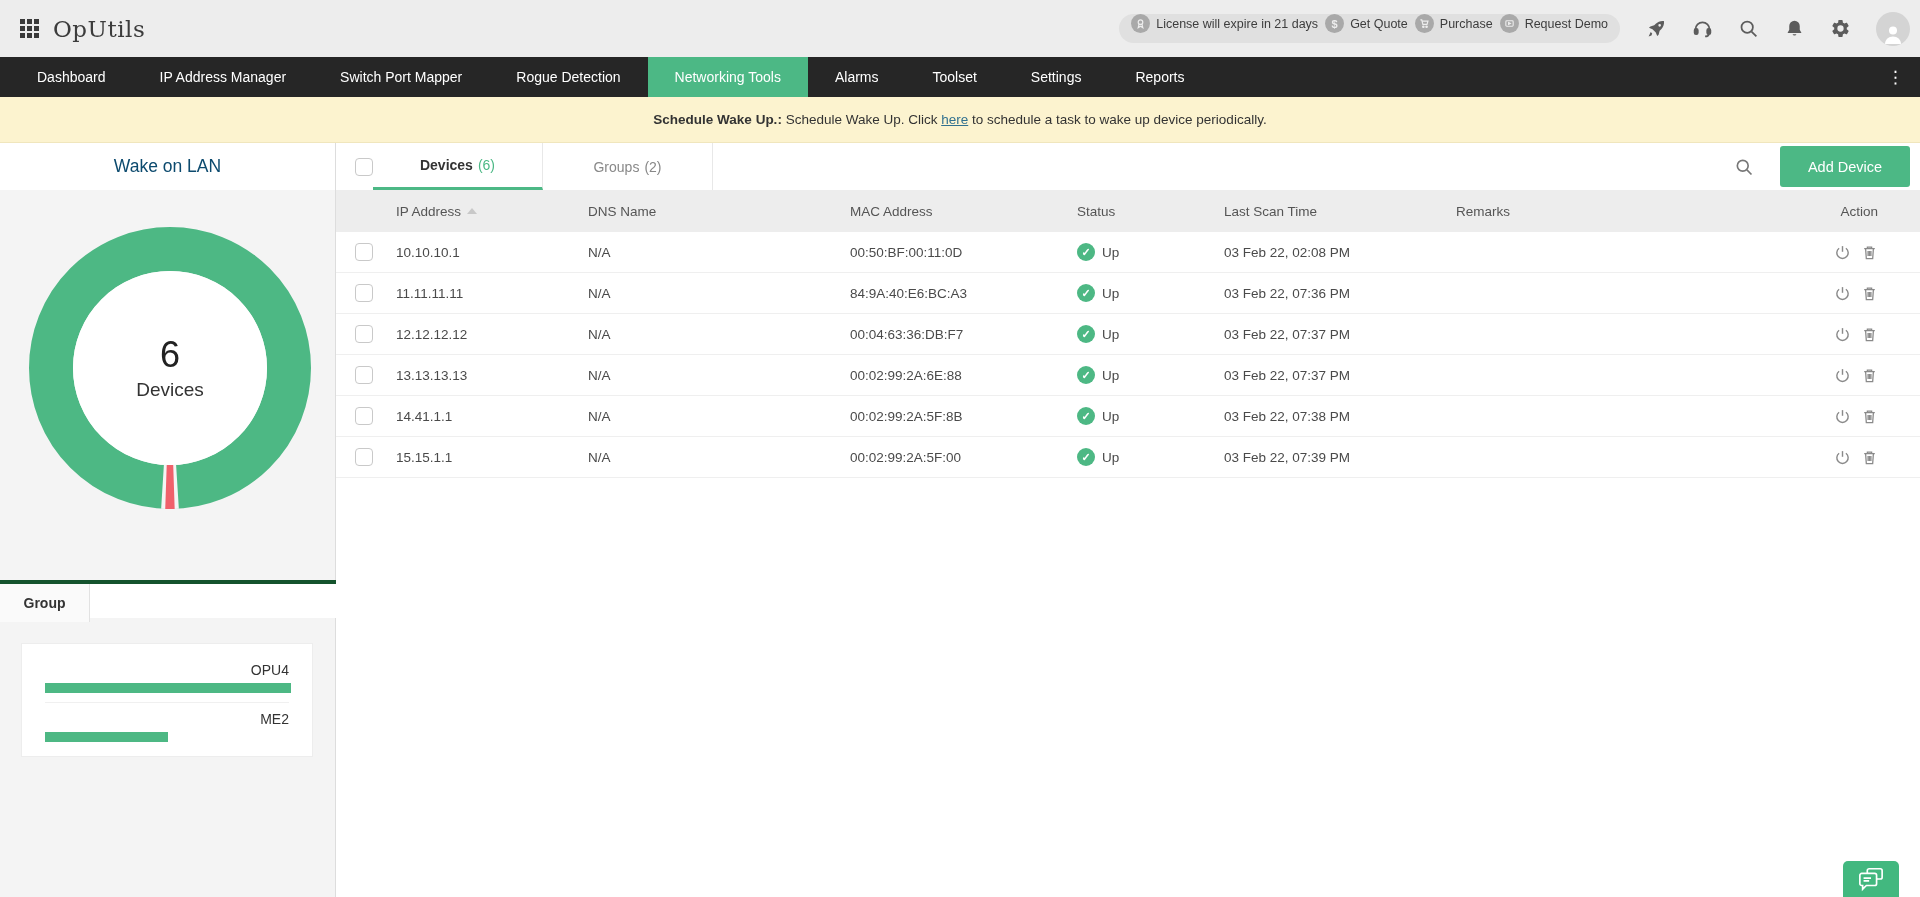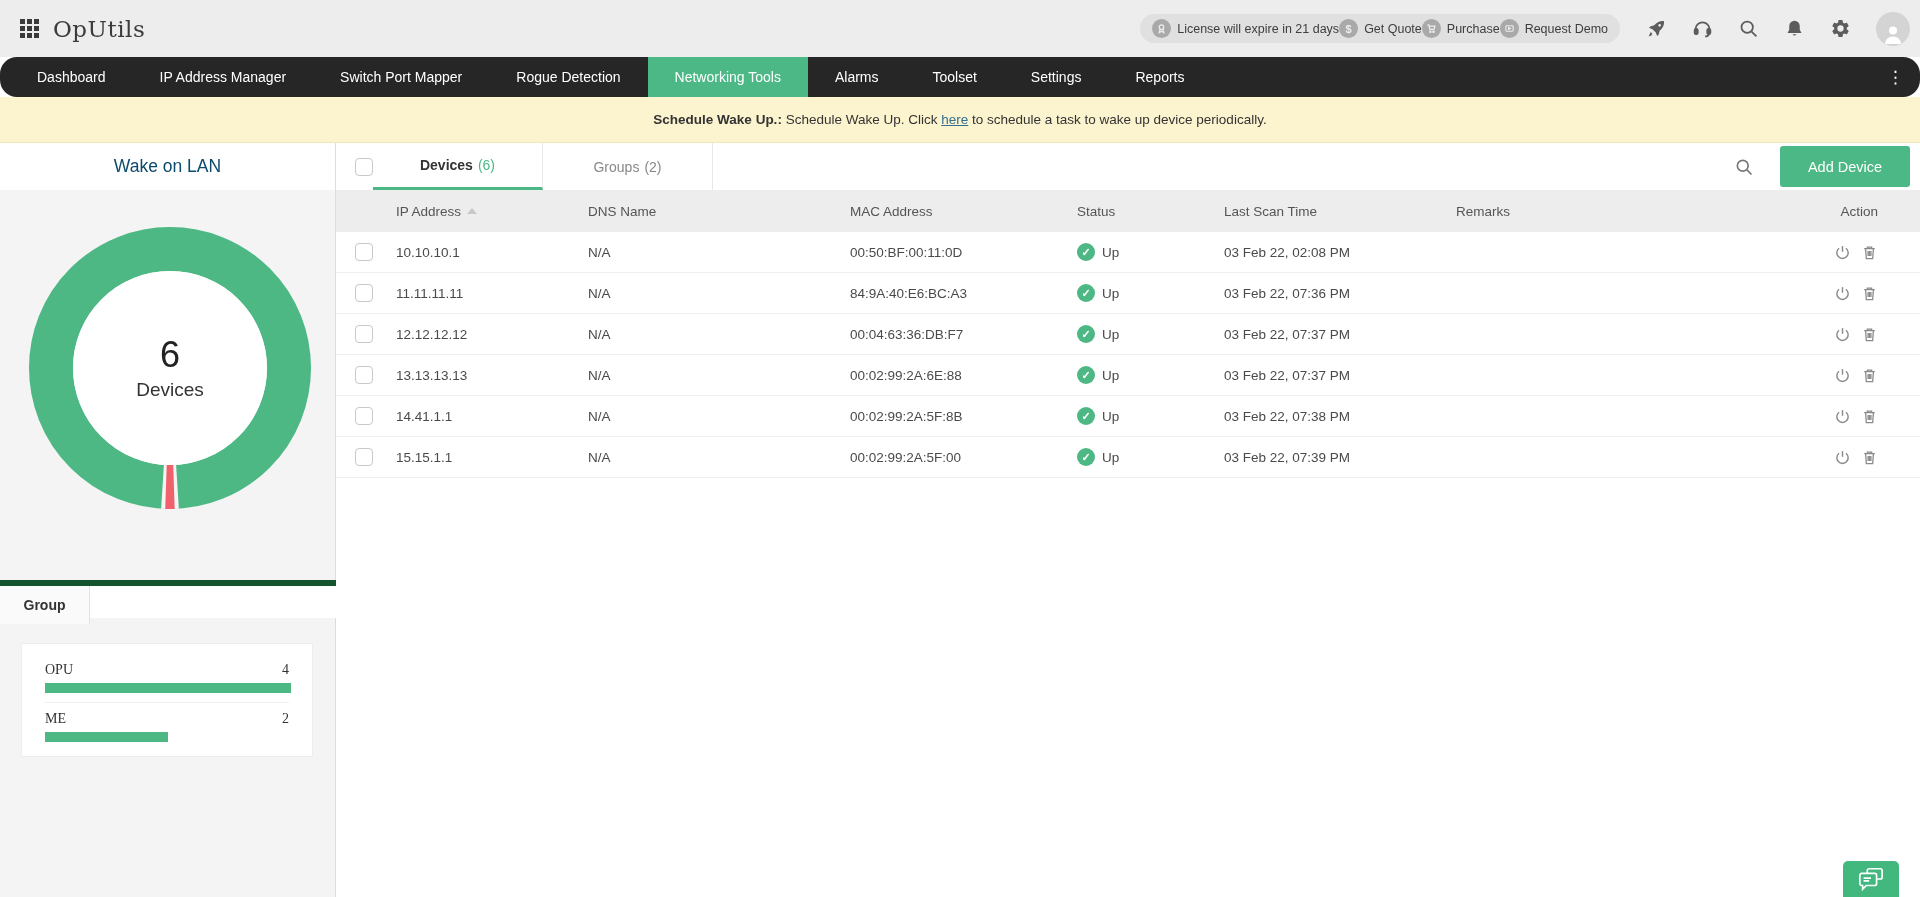--- a/index.html
+++ b/index.html
@@ -7,56 +7,56 @@
   body { font-family:"Liberation Sans", sans-serif; background:#fff; color:#444; }
   .app { position:relative; width:1920px; height:897px; overflow:hidden; background:#fff; }
 
   
   .topbar { position:relative; height:57px; background:#ededed; display:flex; align-items:center; justify-content:space-between; padding:0 10px 0 20px; }
   .brand { display:flex; align-items:center; gap:14px; }
   .grid-icon { display:grid; grid-template-columns:repeat(3,5px); grid-template-rows:repeat(3,5px); gap:2px; cursor:pointer; }
   .grid-icon span { background:#3a3a3a; width:5px; height:5px; }
   .logo-text { font-family:"DejaVu Serif", serif; font-size:23px; color:#3c3c3c; letter-spacing:0.5px; }
   .top-right { display:flex; align-items:center; gap:26px; }
-  .license-pill { display:flex; align-items:center; background:#e0e0e0; border-radius:15px; height:29px; padding:0 12px; font-size:12.5px; color:#3d3d3d; }
+  .license-pill { display:flex; align-items:flex-start; gap:7px; background:#e0e0e0; border-radius:15px; height:29px; padding:0 12px; font-size:12.5px; color:#3d3d3d; }
   .pill-ic { width:19px; height:19px; border-radius:50%; background:#a9a9a9; color:#ededed; display:flex; align-items:center; justify-content:center; font-size:11px; font-weight:bold; flex:0 0 auto; }
   .pill-ic svg { width:11px; height:11px; }
   .pill-item { display:flex; align-items:center; gap:6px; cursor:pointer; }
   .top-icons { display:flex; align-items:center; gap:25px; }
   .hicon { width:21px; height:21px; color:#5c5c5c; cursor:pointer; }
   .hicon svg { width:21px; height:21px; display:block; }
   .avatar { width:34px; height:34px; border-radius:50%; background:#d4d4d4; display:flex; align-items:flex-end; justify-content:center; overflow:hidden; cursor:pointer; }
   .avatar svg { width:24px; height:24px; }
 
   
-  .mainnav { height:40px; background:#262626; display:flex; align-items:stretch; padding-left:10px; position:relative;border-radius:17px; }
+  .mainnav { height:40px; background:#262626; display:flex; align-items:stretch; padding-left:10px; position:relative; }
   .nav-item { display:flex; align-items:center; padding:0 27px; color:#fff; font-size:14px; cursor:pointer; white-space:nowrap; }
   .nav-item.active { background:#4cb885; }
   .nav-kebab { position:absolute; right:8px; top:0; height:40px; display:flex; align-items:center; color:#fff; font-size:17px; padding:0 8px; cursor:pointer; letter-spacing:0; }
 
   
   .banner { height:46px; background:#fcf3cf; border-bottom:1px solid #f0e6bd; display:flex; align-items:center; justify-content:center; font-size:13.5px; color:#333; }
   .banner span { white-space:pre; }
   .banner .b { font-weight:bold; }
   .banner a { color:#31708f; text-decoration:underline; cursor:pointer; }
 
   
   .content { display:flex; height:754px; }
   .sidebar { position:relative; width:336px; flex:0 0 336px; background:#f4f4f4; border-right:1px solid #ddd; }
   .sb-title { height:47px; background:#fff; display:flex; align-items:center; justify-content:center; font-size:17.5px; color:#0c4a6e; }
   .donut-wrap { position:absolute; left:25px; top:80px; width:290px; height:290px; }
   .donut-center { position:absolute; left:0; top:0; width:290px; height:290px; display:flex; flex-direction:column; align-items:center; justify-content:center; pointer-events:none; }
   .donut-num { font-size:36px; color:#222; line-height:1.1; }
   .donut-lab { font-size:19px; color:#333; margin-top:4px; }
-  .group-tabrow { position:absolute; left:0; top:437px; width:336px; height:38px; background:#fff; border-top:6px solid #14532d; }
+  .group-tabrow { position:absolute; left:0; top:437px; width:336px; height:38px; background:#fff; border-top:4px solid #14532d; }
   .group-tab { width:90px; height:38px; background:#fafafa; border-right:1px solid #e2e2e2; display:flex; align-items:center; justify-content:center; font-size:14px; font-weight:bold; color:#333; cursor:pointer; }
   .group-card { position:absolute; left:21px; top:500px; width:292px; height:114px; background:#fff; border:1px solid #ededed; padding:18px 23px 0 23px; }
   .g-row { padding-bottom:9px; }
   .g-row + .g-row { border-top:1px solid #f0f0f0; padding-top:8px; }
-  .g-line { display:flex; justify-content:space-between; align-items:center; font-size:14px; color:#333; margin-bottom:5px;font-family:Liberation Serif, serif; }
+  .g-line { display:flex; justify-content:flex-end; align-items:center; font-size:14px; color:#333; margin-bottom:5px; }
   .g-bar-track { width:246px; height:10px; }
   .g-bar { height:10px; background:#4db884; }
 
   
   .main { flex:1; display:flex; flex-direction:column; background:#fff; min-width:0; }
   .toolbar { position:relative; height:47px; display:flex; align-items:stretch; }
   .cb { width:18px; height:18px; border:1px solid #c9c9c9; border-radius:4px; background:#fff; cursor:pointer; flex:0 0 auto; }
   .toolbar .cb { align-self:center; margin:0 0 0 19px; }
   .tab { width:170px; display:flex; align-items:center; justify-content:center; gap:5px; font-size:14px; cursor:pointer; border-right:1px solid #e8e8e8; }
   .tab:first-of-type { border-left:1px solid #e8e8e8; margin-left:25px; }

